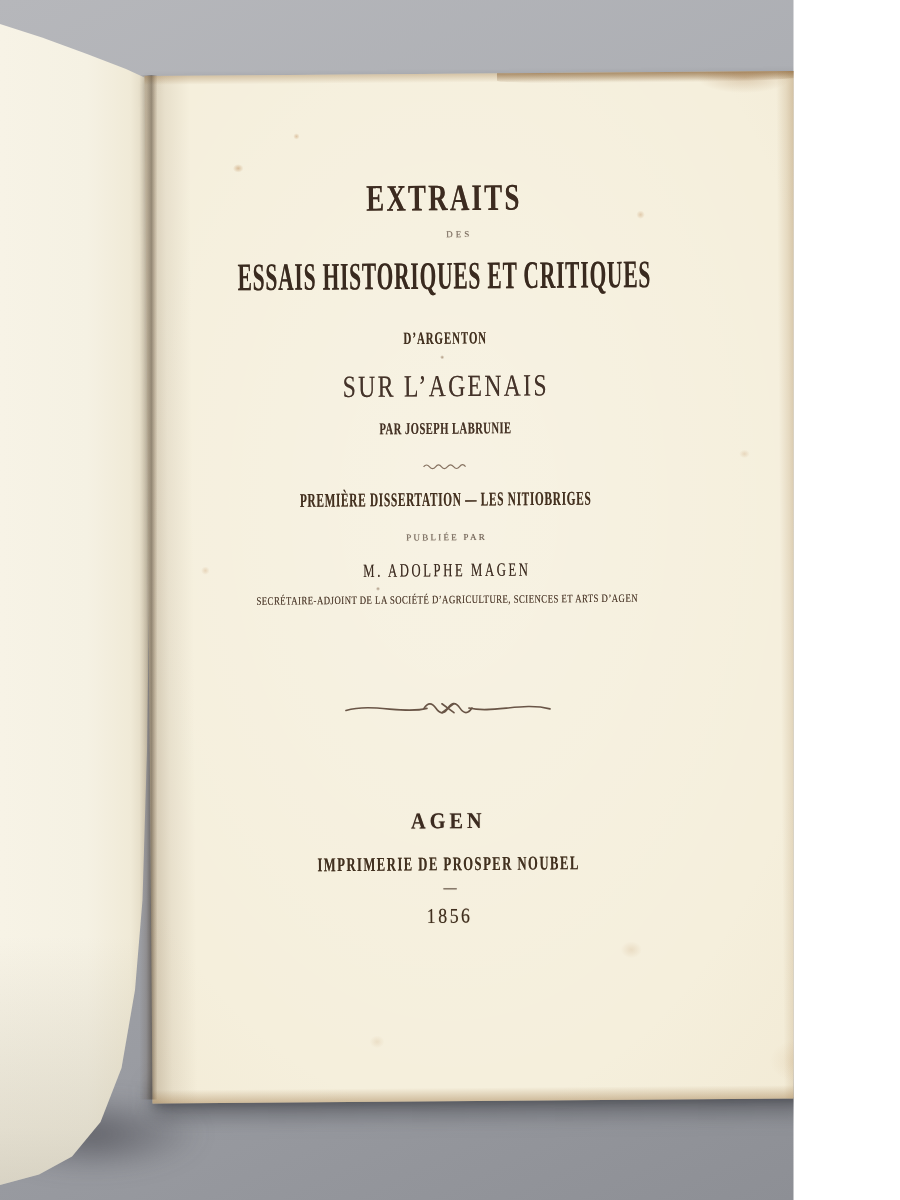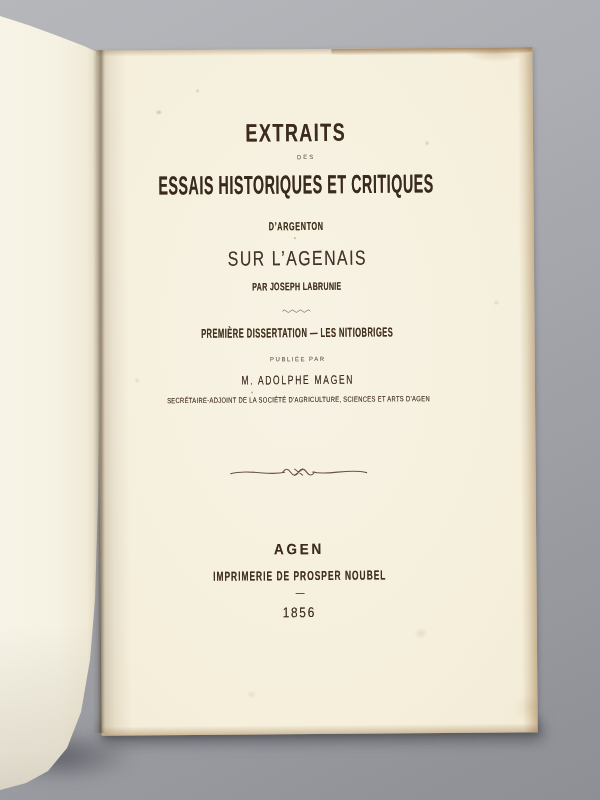--- a/index.html
+++ b/index.html
@@ -1,19 +1,19 @@
 <!DOCTYPE html>
 <html><head>
 <meta charset="utf-8">
 <style>
   html,body{margin:0;padding:0;}
   .scene{
-    position:relative;width:600px;height:800px;overflow:hidden;
+    position:relative;width:529px;height:800px;overflow:hidden;
     background:linear-gradient(155deg,#b6b7bb 0%,#acaeb3 30%,#9fa1a7 60%,#8d8f95 100%);
-    font-family:Liberation Sans, sans-serif;
+    font-family:Liberation Serif, serif;
   }
   
   .shadow-book{
     position:absolute;left:102px;top:722px;width:440px;height:20px;
     background:rgba(50,51,58,.5);filter:blur(7px);transform:rotate(-.4deg);
   }
   .shadow-flyleaf{
     position:absolute;left:-14px;top:730px;width:150px;height:52px;
     background:radial-gradient(closest-side,rgba(48,48,56,.55),rgba(48,48,56,0));
     filter:blur(7px);

